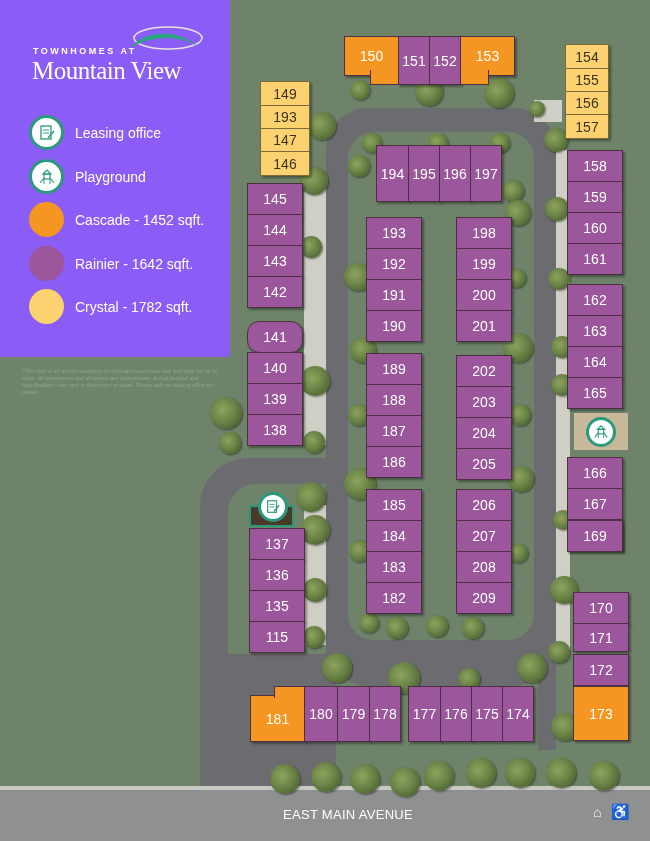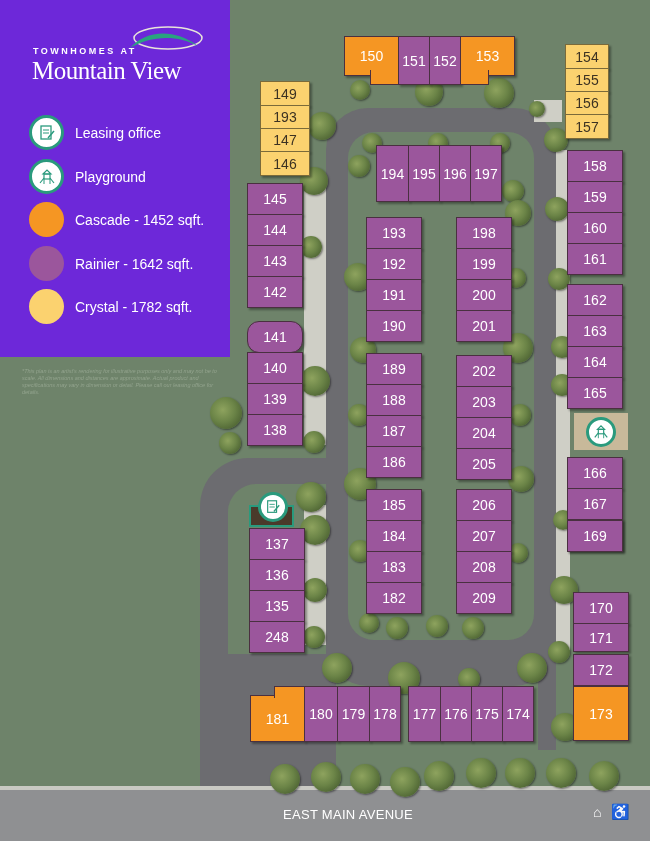--- a/index.html
+++ b/index.html
@@ -6,21 +6,21 @@
   body{width:650px;height:841px;position:relative;overflow:hidden;background:#6e836a;font-family:"Liberation Sans",sans-serif;}
   .abs{position:absolute;}
   .road{position:absolute;background:#6c6c70;}
   .walk{position:absolute;background:#cfcfc6;}
   .lawn{position:absolute;background:#6e836a;}
   .unit{position:absolute;box-sizing:border-box;border:1.5px solid #4a3040;display:flex;align-items:center;justify-content:center;font-size:14px;color:#fff;box-shadow:2px 2px 2px rgba(0,0,0,.35);}
   .rainier{background:#9b569c;}
   .cascade{background:#f59623;}
   .crystal{background:#fbd26f;color:#3c3222;border-color:#7a6a3a;}
   .tree{position:absolute;border-radius:50%;background:radial-gradient(circle at 40% 40%,#8ea35e 0,#6b8447 45%,#4d6333 80%);box-shadow:1px 1px 2px rgba(0,0,0,.45);}
-  #legend{position:absolute;left:0;top:0;width:230px;height:357px;background:#6d28d9;}
+  #legend{position:absolute;left:0;top:0;width:230px;height:357px;background:#8b5cf6;}
   .brand-small{position:absolute;left:33px;top:46px;font-size:9px;letter-spacing:2.5px;color:#fff;font-weight:bold;}
   .brand-big{position:absolute;left:32px;top:57px;font-size:25px;color:#fff;font-family:Liberation Serif, serif;letter-spacing:-0.5px;}
   .leg-row{position:absolute;left:29px;display:flex;align-items:center;}
   .leg-dot{width:35px;height:35px;border-radius:50%;box-sizing:border-box;}
   .leg-icon{background:#fff;border:3px solid #2a9a7d;display:flex;align-items:center;justify-content:center;}
   .leg-label{margin-left:11px;color:#fff;font-size:14px;}
   .disclaimer{position:absolute;left:22px;top:368px;width:210px;font-size:5.5px;line-height:7px;color:#93a48e;font-style:italic;}
   #street{position:absolute;left:0;top:790px;width:650px;height:51px;background:#8f9092;}
   .street-curb{position:absolute;left:0;top:786px;width:650px;height:5px;background:#c9c9c3;}
   .street-name{position:absolute;left:283px;top:807px;font-size:13px;color:#fff;letter-spacing:.3px;}
@@ -243,21 +243,21 @@
   <svg width="16" height="16" viewBox="0 0 18 18">
       <rect x="3" y="2" width="10" height="13" fill="none" stroke="#2a9a7d" stroke-width="1.3"></rect>
       <line x1="5" y1="6" x2="11" y2="6" stroke="#2a9a7d"></line>
       <line x1="5" y1="9" x2="11" y2="9" stroke="#2a9a7d"></line>
       <line x1="10" y1="14" x2="16" y2="7" stroke="#2a9a7d" stroke-width="1.5"></line>
     </svg>
 </div>
 <div class="unit rainier" style="left:249px;top:528px;width:56px;height:32px;">137</div>
 <div class="unit rainier" style="left:249px;top:559px;width:56px;height:32px;">136</div>
 <div class="unit rainier" style="left:249px;top:590px;width:56px;height:32px;">135</div>
-<div class="unit rainier" style="left:249px;top:621px;width:56px;height:32px;">248</div>
+<div class="unit rainier" style="left:249px;top:621px;width:56px;height:32px;">115</div>
 
 <div class="unit cascade" style="left:250px;top:695px;width:55px;height:47px;">181</div>
 <div class="unit cascade" style="left:274px;top:686px;width:31px;height:12px;border-bottom:none;box-shadow:none;"></div>
 <div class="unit rainier" style="left:304px;top:686px;width:34px;height:56px;">180</div>
 <div class="unit rainier" style="left:337px;top:686px;width:33px;height:56px;">179</div>
 <div class="unit rainier" style="left:369px;top:686px;width:32px;height:56px;">178</div>
 <div class="unit rainier" style="left:408px;top:686px;width:33px;height:56px;">177</div>
 <div class="unit rainier" style="left:440px;top:686px;width:32px;height:56px;">176</div>
 <div class="unit rainier" style="left:471px;top:686px;width:32px;height:56px;">175</div>
 <div class="unit rainier" style="left:502px;top:686px;width:32px;height:56px;">174</div>

